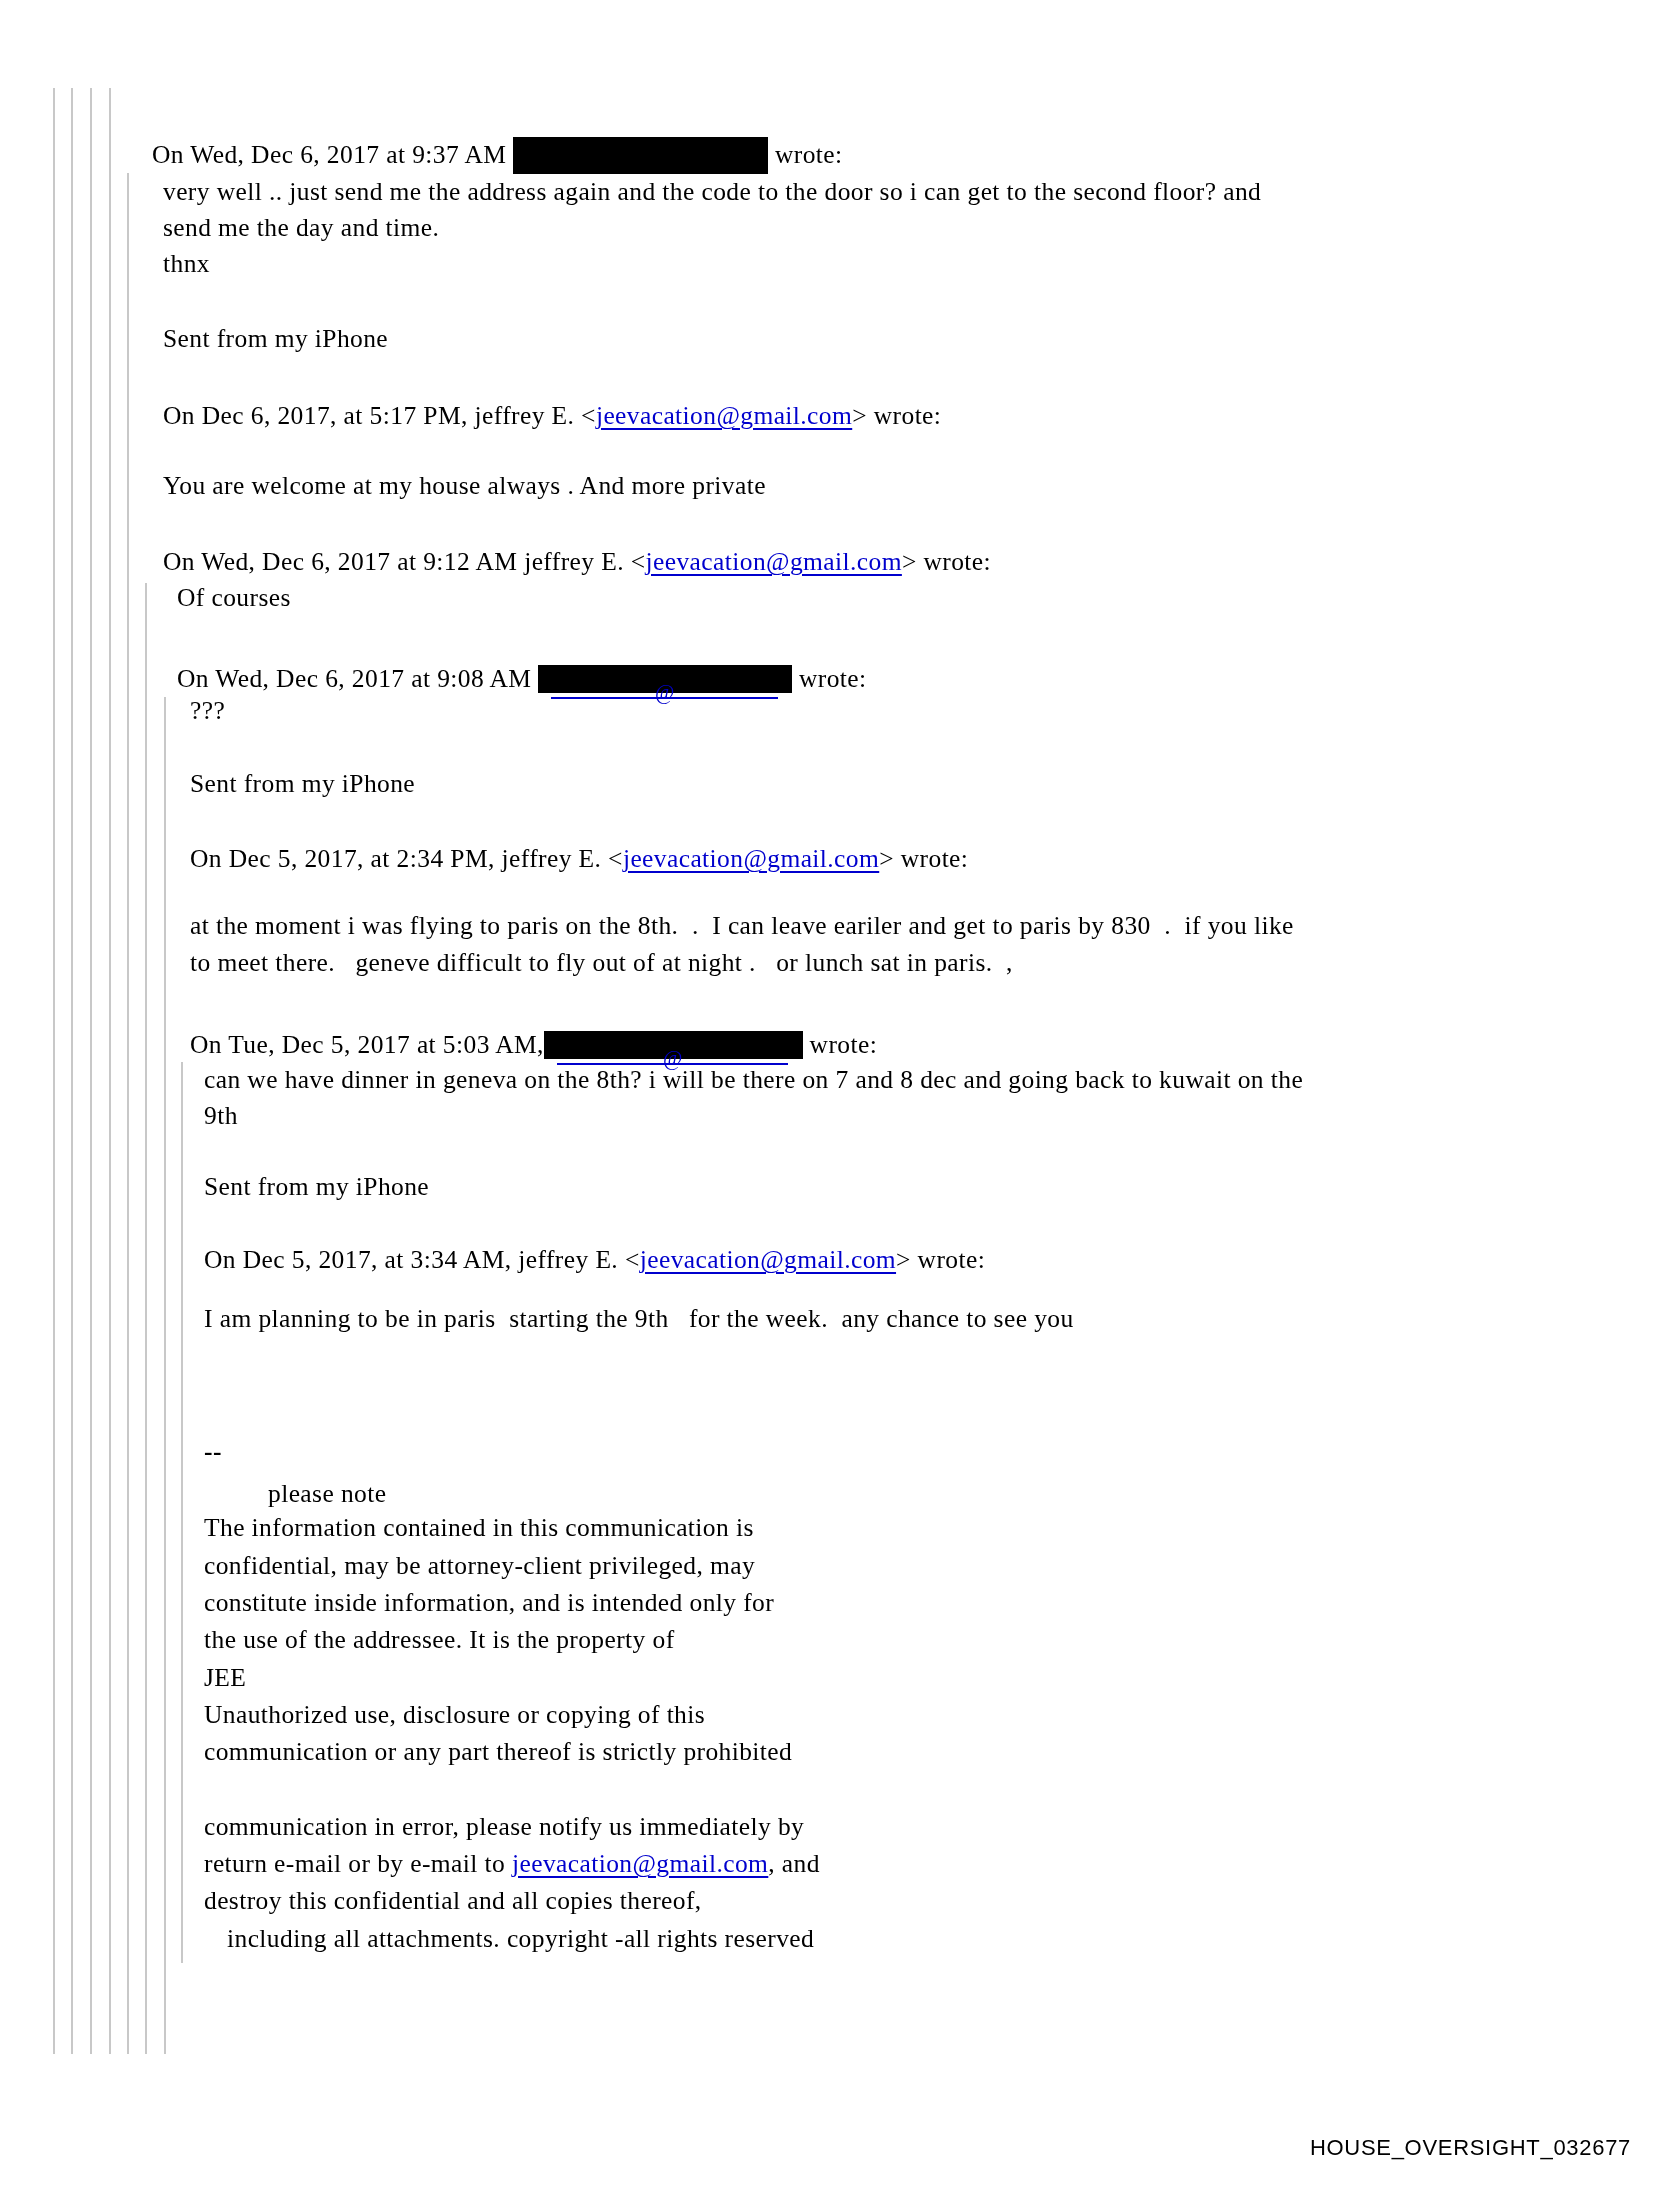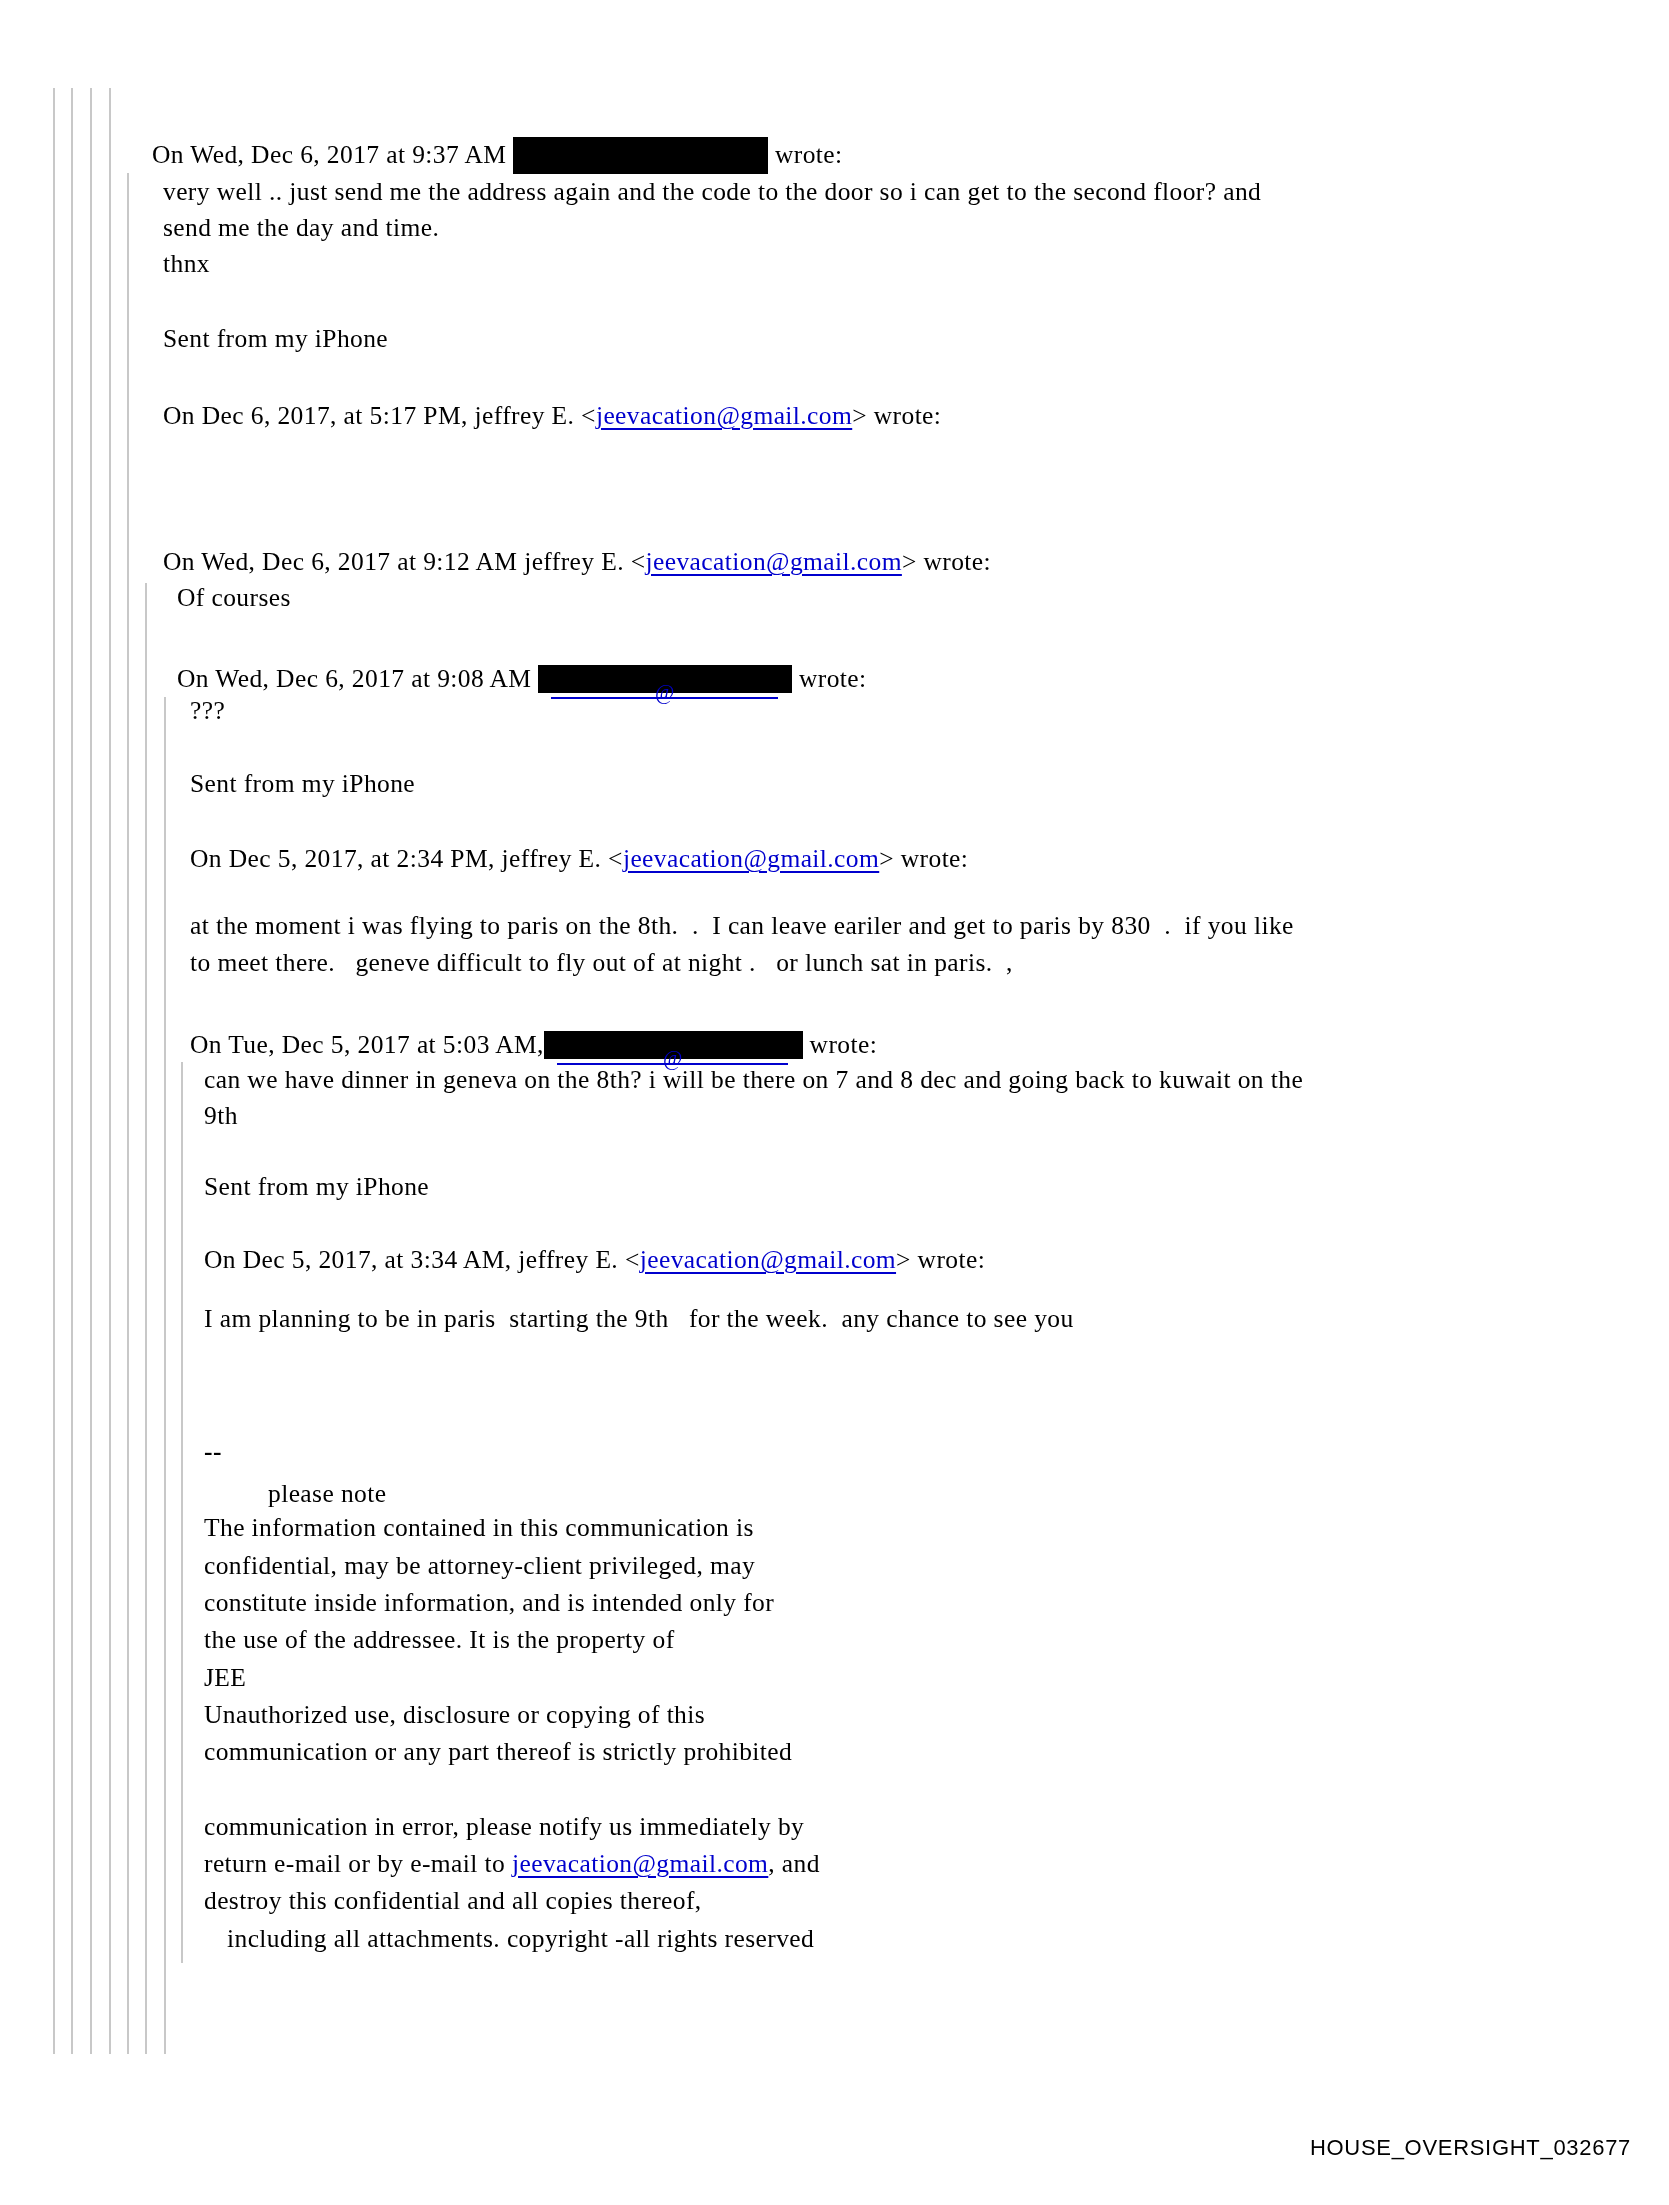--- a/index.html
+++ b/index.html
@@ -90,20 +90,21 @@
   <div class="line" style="left:152px; top:137px;"><span>On Wed, Dec 6, 2017 at 9:37 AM </span><span class="redaction r1"></span><span> wrote:</span></div>
 
   <div class="line" style="left:163px; top:177px;">very well .. just send me the address again and the code to the door so i can get to the second floor? and</div>
   <div class="line" style="left:163px; top:213px;">send me the day and time.</div>
   <div class="line" style="left:163px; top:249px;">thnx</div>
 
   <div class="line" style="left:163px; top:324px;">Sent from my iPhone</div>
 
   <div class="line" style="left:163px; top:401px;"><span>On Dec 6, 2017, at 5:17 PM, jeffrey E. &lt;</span><a class="mail-link">jeevacation@gmail.com</a><span>&gt; wrote:</span></div>
 
+  <div class="line" style="left:163px; top:471px;">You are welcome at my house always . And more private</div>
 
   <div class="line" style="left:163px; top:547px;"><span>On Wed, Dec 6, 2017 at 9:12 AM jeffrey E. &lt;</span><a class="mail-link">jeevacation@gmail.com</a><span>&gt; wrote:</span></div>
 
   <div class="line" style="left:177px; top:583px;">Of courses</div>
 
   <div class="line" style="left:177px; top:664px;"><span>On Wed, Dec 6, 2017 at 9:08 AM </span><span class="redaction r2 underlined"></span><span> wrote:</span></div>
 
   <div class="line" style="left:190px; top:696px;">???</div>
 
   <div class="line" style="left:190px; top:769px;">Sent from my iPhone</div>

